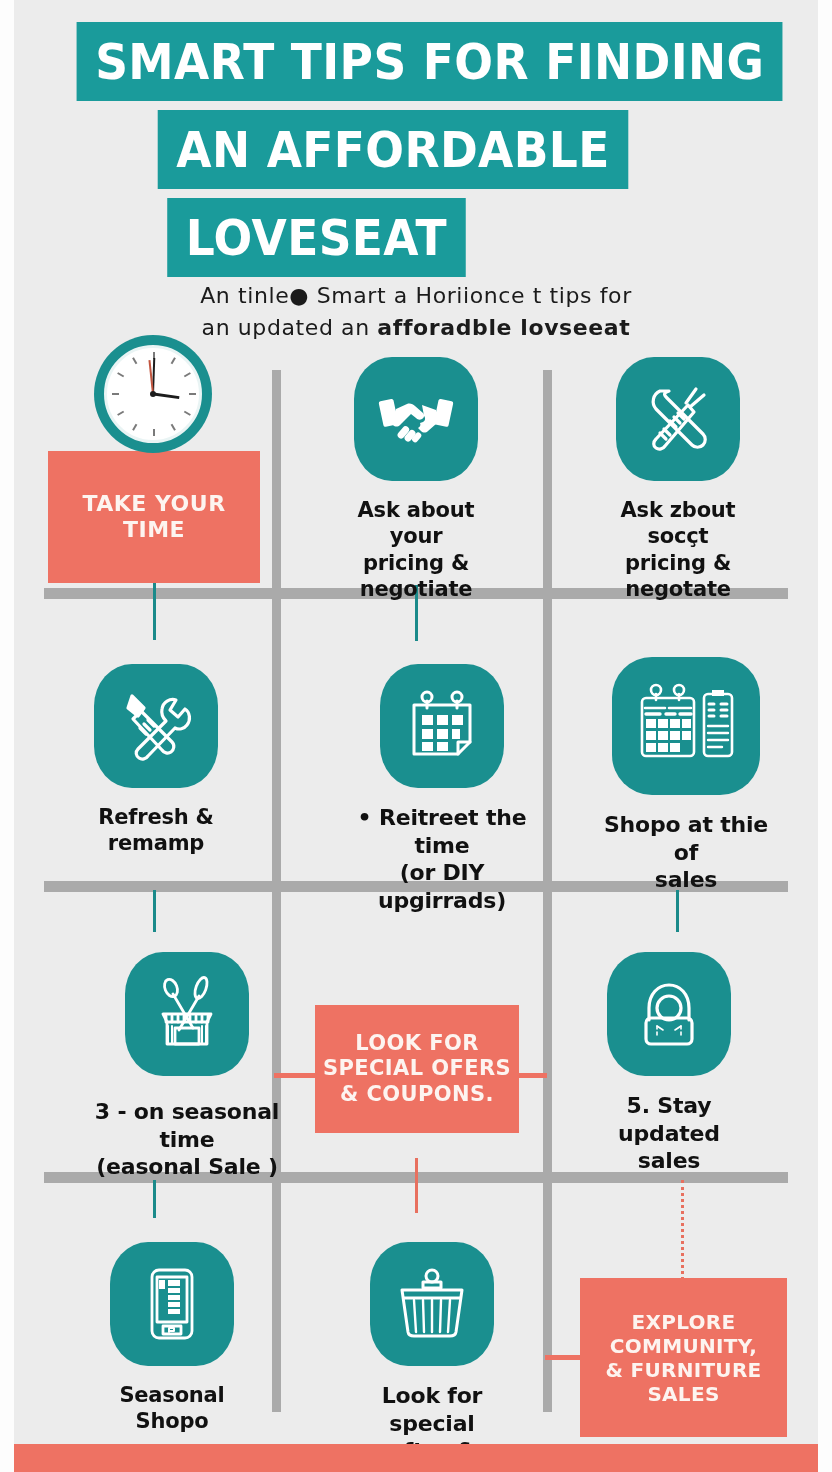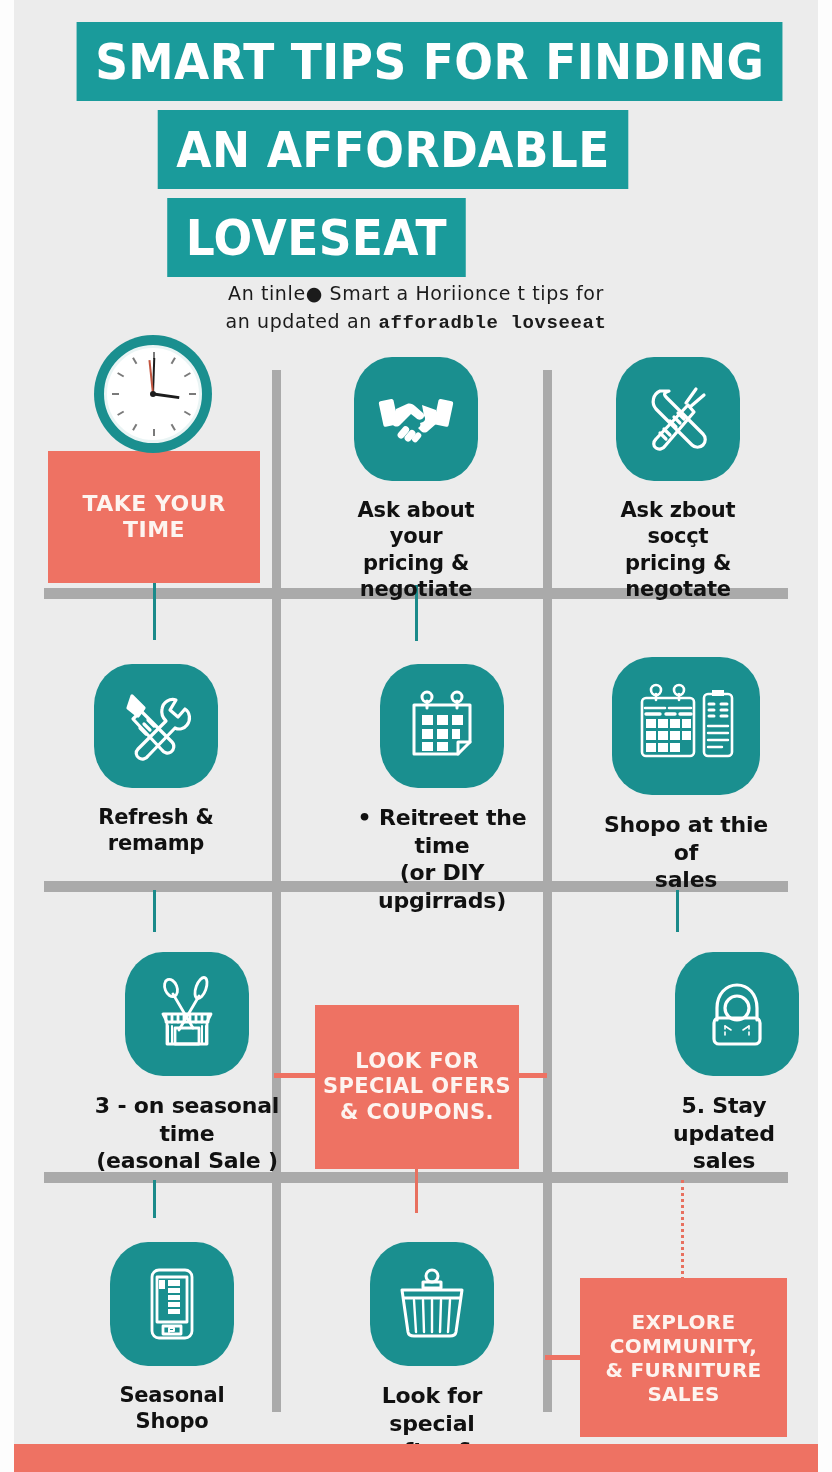--- a/index.html
+++ b/index.html
@@ -60,27 +60,27 @@
   .title-row.r2 .title-bar { margin-right: 70px; }
   .title-row.r3 .title-bar { margin-right: 200px; }
 
   
   .subtitle {
     position: absolute;
     top: 280px;
     left: 0; right: 0;
     text-align: center;
     font-family: "DejaVu Sans", sans-serif;
-    font-size: 19px;
+    font-size: 22px;
     color: #1b1b1b;
     line-height: 1.45;
     letter-spacing: 0.6px;
     z-index: 20;
   }
-  .subtitle .bold { font-weight: bold; font-family: Liberation Mono, monospace; }
+  .subtitle .bold { font-weight: bold; }
 
   
   .vrule {
     position: absolute;
     width: 9px;
     background: #aaaaaa;
     z-index: 2;
   }
   .hrule {
     position: absolute;
@@ -397,45 +397,45 @@
           <path d="M78 10 L90 10 L90 16 L78 16 Z" fill="#ffffff" stroke="none"></path>
           <path d="M75 24 L80 24 M75 30 L80 30 M75 36 L80 36 M87 24 L93 24 M87 30 L93 30 M87 36 L93 36" stroke-width="3"></path>
           <path d="M74 46 L94 46 M74 53 L94 53 M74 60 L94 60 M74 67 L88 67" stroke-width="2.4"></path>
         </g>
       </svg>
     </div>
     <div class="cell-label small">Shopo at thie of
 sales</div>
   </div>
 
-  <div class="cell" style="left:92px; top:952px; width:190px;">
+  <div class="cell" style="left:92px; top:952px; width:190px;gap:6px;">
     <div class="icon-badge">
       <svg width="84" height="84" viewBox="0 0 84 84" aria-hidden="true">
         <g fill="none" stroke="#ffffff" stroke-width="2.8" stroke-linecap="round" stroke-linejoin="round">
           <ellipse cx="26" cy="16" rx="6" ry="9" transform="rotate(-22 26 16)"></ellipse>
           <path d="M28 22 L48 56"></path>
           <ellipse cx="56" cy="16" rx="5" ry="11" transform="rotate(20 56 16)"></ellipse>
           <path d="M54 24 L34 58"></path>
           <path d="M18 42 L66 42 L62 50 L22 50 Z"></path>
           <path d="M22 50 L22 72 L62 72 L62 50"></path>
           <path d="M30 56 L54 56 L54 72 L30 72 Z"></path>
           <path d="M21 44 L21 50 M27 44 L27 50 M33 44 L33 50 M39 44 L39 50 M45 44 L45 50 M51 44 L51 50 M57 44 L57 50 M63 44 L63 50"></path>
           <path d="M23 54 L23 72 M27 54 L27 72 M57 54 L57 72 M61 54 L61 72" stroke-width="2"></path>
         </g>
       </svg>
     </div>
     <div class="cell-label small">3 - on seasonal time
 (easonal Sale )</div>
   </div>
 
-  <div class="coral-box" style="left:315px; top:1005px; width:204px; height:164px; font-size:21px; letter-spacing:0.4px;">LOOK FOR
+  <div class="coral-box" style="left:315px; top:1005px; width:204px; height:128px; font-size:21px; letter-spacing:0.4px;">LOOK FOR
 SPECIAL OFERS
 &amp; COUPONS.</div>
 
-  <div class="cell" style="left:649px; top:952px; width:150px;align-items:flex-end;">
+  <div class="cell" style="left:594px; top:952px; width:150px;">
     <div class="icon-badge">
       <svg width="84" height="84" viewBox="0 0 84 84" aria-hidden="true">
         <g fill="none" stroke="#ffffff" stroke-width="3.2" stroke-linecap="round" stroke-linejoin="round">
           <path d="M22 48 L22 36 C22 22 31 13 42 13 C53 13 62 22 62 36 L62 48"></path>
           <circle cx="42" cy="36" r="12"></circle>
           <rect x="19" y="46" width="46" height="26" rx="5"></rect>
           <path d="M30 54 L30 66 M54 54 L54 66" stroke-width="1.6" stroke-dasharray="3 3"></path>
           <path d="M30 54 L36 58 M54 54 L48 58" stroke-width="1.6"></path>
         </g>
       </svg>

